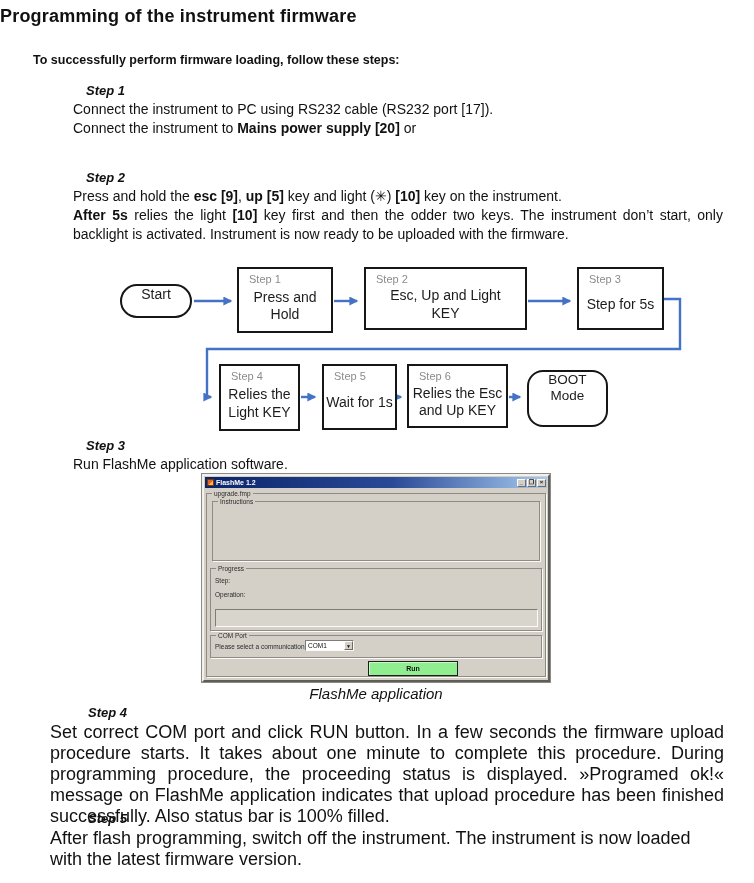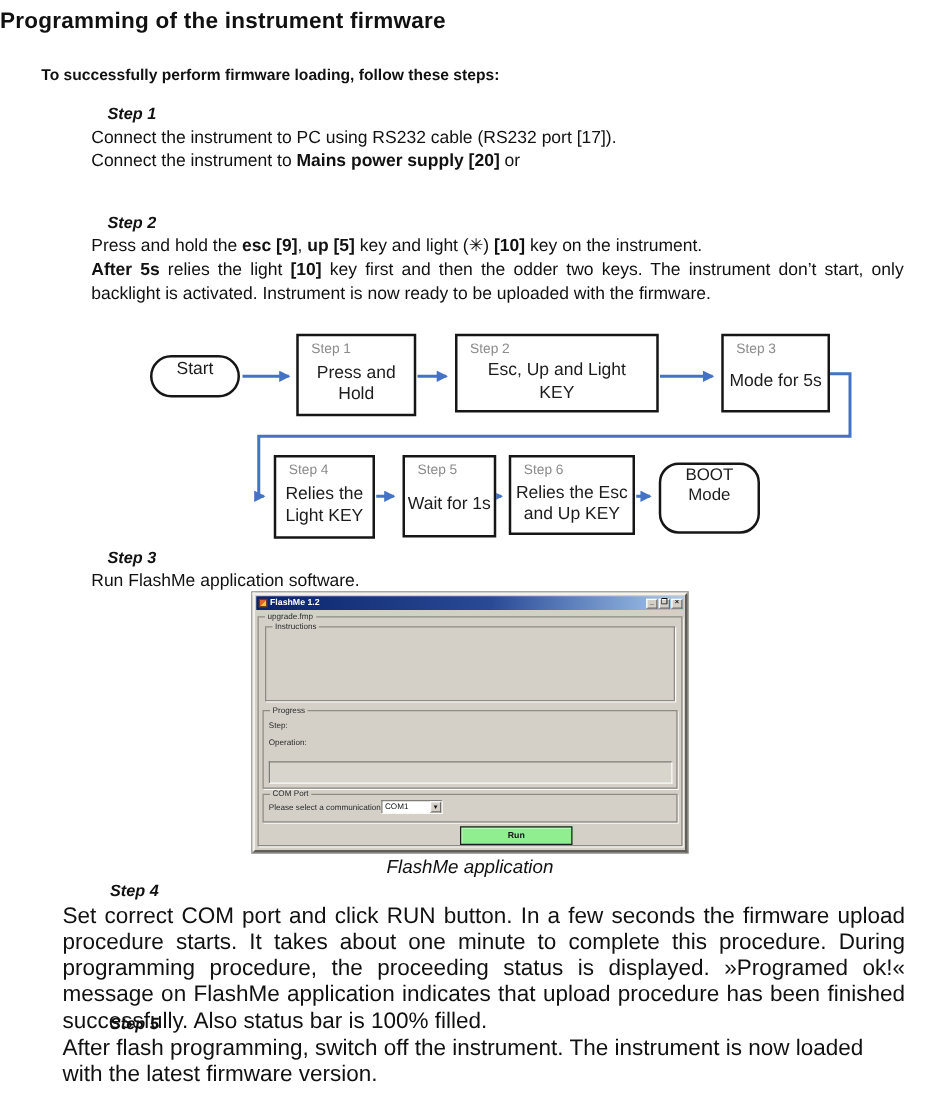--- a/index.html
+++ b/index.html
@@ -103,21 +103,21 @@
     <span class="fc-label">Press and
 Hold</span>
   </div>
   <div class="fc-box p-b2">
     <span class="fc-tag">Step 2</span>
     <span class="fc-label">Esc, Up and Light
 KEY</span>
   </div>
   <div class="fc-box p-b3">
     <span class="fc-tag">Step 3</span>
-    <span class="fc-label">Mode for 5s</span>
+    <span class="fc-label">Step for 5s</span>
   </div>
   <div class="fc-box p-b4">
     <span class="fc-tag">Step 4</span>
     <span class="fc-label">Relies the
 Light KEY</span>
   </div>
   <div class="fc-box p-b5">
     <span class="fc-tag">Step 5</span>
     <span class="fc-label">Wait for 1s</span>
   </div>

